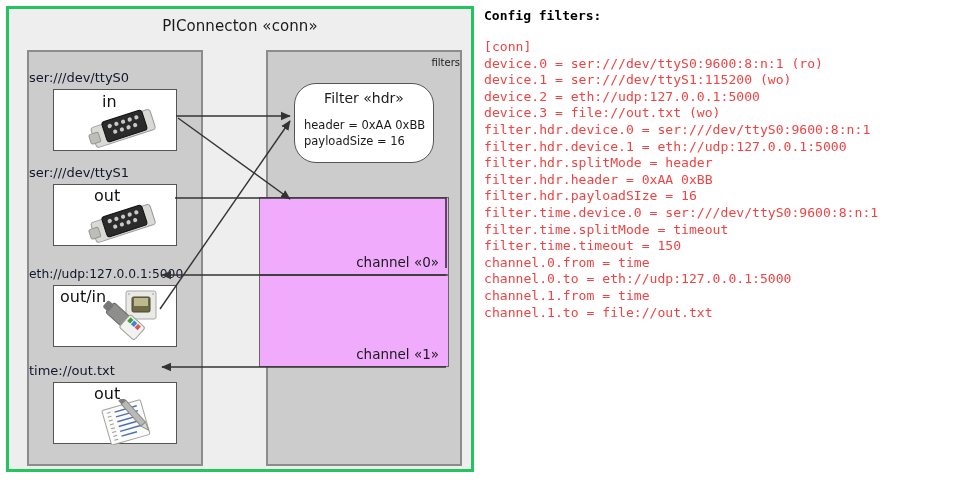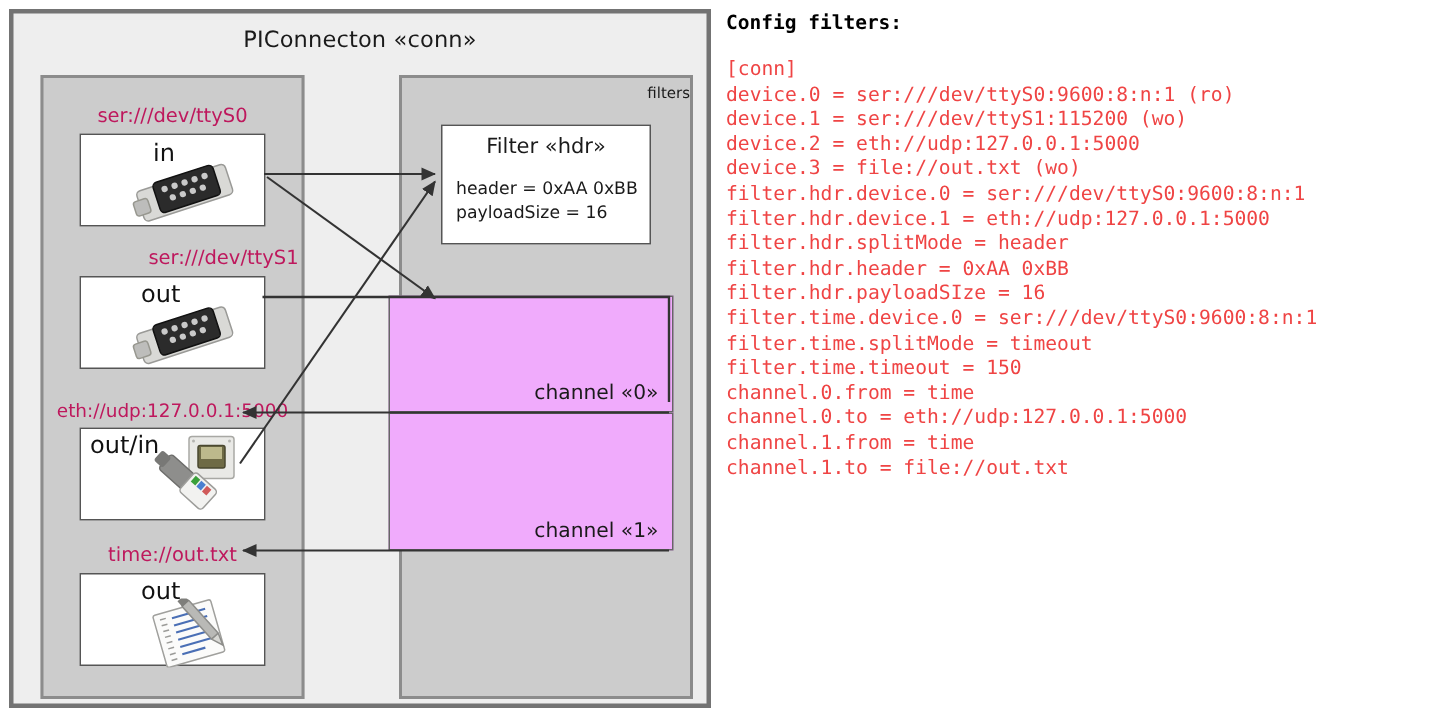--- a/index.html
+++ b/index.html
@@ -20,21 +20,21 @@
     left: 0; top: 0;
     width: 964px; height: 484px;
   }
 
   
   .outer-frame {
     position: absolute;
     left: 6px; top: 6px;
     width: 468px; height: 466px;
     background: #eeeeee;
-    border: 3px solid #737373;
+    border: 3px solid #22c55e;
     box-sizing: border-box;
   }
   .outer-title {
     position: absolute;
     left: 0; top: 8px;
     width: 100%;
     text-align: center;
     font-size: 15px;
     color: #1a1a1a;
     letter-spacing: 0.1px;
@@ -62,23 +62,22 @@
     text-align: right;
     font-size: 10px;
     color: #1a1a1a;
   }
 
   
   .device-label {
     position: absolute;
     left: 0;
     width: 100%;
-    text-align: center;
     font-size: 13px;
-    color: #be185d;
+    color: #0f172a;
     white-space: nowrap;
   }
   .device-box {
     position: absolute;
     background: #ffffff;
     border: 1px solid #555555;
     box-sizing: border-box;
   }
   .device-io {
     position: absolute;
@@ -182,21 +181,21 @@
             <circle cx="55" cy="16" r="2.1" fill="#c9c9c9"></circle>
             <circle cx="30.5" cy="23" r="2.1" fill="#c9c9c9"></circle>
             <circle cx="37.5" cy="23" r="2.1" fill="#c9c9c9"></circle>
             <circle cx="44.5" cy="23" r="2.1" fill="#c9c9c9"></circle>
             <circle cx="51.5" cy="23" r="2.1" fill="#c9c9c9"></circle>
             <rect x="4" y="18" width="10" height="10" rx="2" fill="#bdbdbb" stroke="#97978f" stroke-width="1"></rect>
           </g>
         </svg>
       </div>
 
-      <div class="device-label" style="top:113px;padding-left:34px;">ser:///dev/ttyS1</div>
+      <div class="device-label" style="top:113px;">ser:///dev/ttyS1</div>
       <div class="device-box" style="left:24px; top:132px; width:124px; height:62px;">
         <div class="device-io" style="left:40px; top:1px;">out</div>
         <svg class="dev-icon" style="left:30px; top:16px;" width="78" height="44" viewBox="0 0 78 44">
           <g transform="rotate(-18 39 22)">
             <rect x="8" y="12" width="62" height="21" rx="3" fill="#d9d9d6" stroke="#9a9a97" stroke-width="1"></rect>
             <rect x="20" y="10" width="42" height="21" rx="3" fill="#2b2b2b" stroke="#111" stroke-width="1"></rect>
             <circle cx="27" cy="16" r="2.1" fill="#c9c9c9"></circle>
             <circle cx="34" cy="16" r="2.1" fill="#c9c9c9"></circle>
             <circle cx="41" cy="16" r="2.1" fill="#c9c9c9"></circle>
             <circle cx="48" cy="16" r="2.1" fill="#c9c9c9"></circle>
@@ -260,21 +259,21 @@
             <polygon points="36,26 42,26 39,34" fill="#d8d8d4" stroke="#8d8d8a" stroke-width="1"></polygon>
             <rect x="36" y="-8" width="6" height="5" fill="#7e7e7b"></rect>
           </g>
         </svg>
       </div>
     </div>
 
     <div class="group-box filters-group">
       <div class="group-title">filters</div>
 
-      <div class="filter-box" style="left:26px; top:31px; width:140px; height:80px;">
+      <div class="filter-box" style="left:26px; top:31px; width:140px; height:80px;border-radius:22px;">
         <div class="filter-title">Filter «hdr»</div>
         <div class="filter-prop" style="top:34px;">header = 0xAA 0xBB</div>
         <div class="filter-prop" style="top:50px;">payloadSize = 16</div>
       </div>
 
       <div class="filter-box" style="left:26px; top:146px; width:140px; height:71px;">
         <div class="filter-title">Filter «time»</div>
         <div class="filter-prop" style="top:36px;">timeout = 150 ms</div>
       </div>
     </div>

